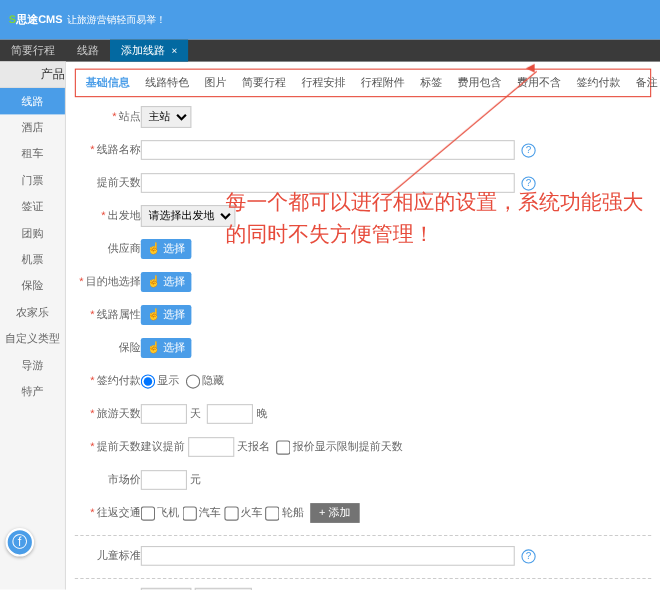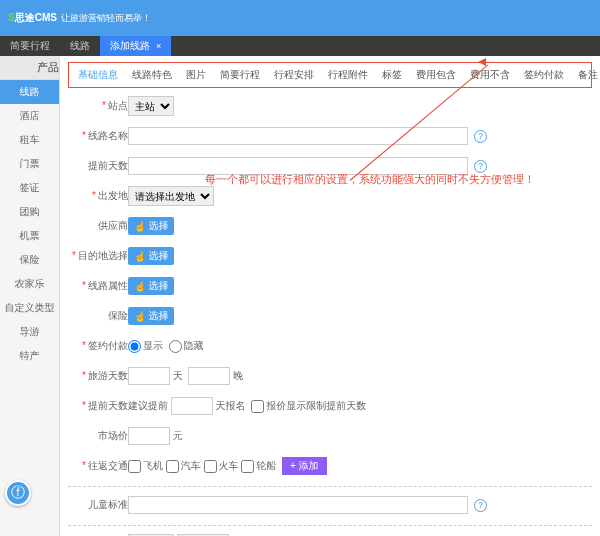--- a/index.html
+++ b/index.html
@@ -3,43 +3,43 @@
 <meta charset="utf-8">
 <style>
 *{margin:0;padding:0;box-sizing:border-box;font-family:"Microsoft YaHei",Arial,sans-serif;font-size:10px}
 body{background:#fff;width:600px;height:536px;overflow:hidden;position:relative}
 .header{background:#4a9de8;color:#fff;height:36px;display:flex;align-items:center;padding:0 8px}
 .logo{font-size:11px;font-weight:bold}
 .logo-s{color:#7fd43a}
 .slogan{font-size:9px;margin-left:4px}
 .top-tabs{background:#3a3a3a;height:20px;display:flex;align-items:center}
 .top-tab{color:#ccc;padding:0 10px;height:100%;display:flex;align-items:center;font-size:10px;cursor:pointer}
-.top-tab.active{background:#3b82f6;color:#fff}
+.top-tab.active{background:#0369a1;color:#fff}
 .top-tab .x{margin-left:6px;font-size:9px}
 .main{display:flex;height:498px}
 .sidebar{width:60px;background:#f5f5f5;border-right:1px solid #ddd}
 .side-head{background:#e8e8e8;color:#333;font-size:11px;padding:4px 0;text-align:right;border-bottom:1px solid #ddd}
 .side-item{color:#666;font-size:10px;padding:5px 0;text-align:center;cursor:pointer}
 .side-item.active{background:#4a9de8;color:#fff}
 .content{flex:1;padding:6px 8px;overflow-y:auto}
 .sub-tabs{border:1px solid #e74c3c;display:flex;padding:2px;margin-bottom:8px}
 .sub-tab{color:#555;font-size:10px;padding:3px 7px;cursor:pointer;white-space:nowrap}
-.sub-tab.active{color:#4a9de8;font-weight:normal}
+.sub-tab.active{color:#4a9de8;font-weight:bold}
 .row{display:flex;align-items:center;margin-bottom:10px;min-height:20px}
 .lbl{width:60px;text-align:right;color:#666;font-size:10px;margin-right:0}
 .lbl.req::before{content:"*";color:#e74c3c;margin-right:2px}
 .inp{border:1px solid #ccc;height:18px;padding:0 4px;font-size:10px}
 .inp.long{width:340px}
 .inp.short{width:42px}
 .sel{border:1px solid #ccc;height:20px;font-size:10px;padding:0 2px}
 .btn-sel{background:#4a9de8;color:#fff;border:none;padding:2px 6px;font-size:9px;cursor:pointer;display:inline-flex;align-items:center;gap:2px;border-radius:2px}
-.btn-add{background:#8b5cf6;color:#fff;border:none;padding:2px 8px;font-size:10px;cursor:pointer}
+.btn-add{background:#737373;color:#fff;border:none;padding:2px 8px;font-size:10px;cursor:pointer}
 .help{display:inline-flex;width:13px;height:13px;border:1px solid #4a9de8;color:#4a9de8;border-radius:50%;align-items:center;justify-content:center;font-size:9px;margin-left:6px}
 .radio{margin-right:2px}
-.annotation{position:absolute;left:205px;top:171px;color:#e74c3c;font-size:11px;width:385px;line-height:1.5}
+.annotation{position:absolute;left:205px;top:171px;color:#e74c3c;font-size:19px;width:385px;line-height:1.5}
 .arrow-line{position:absolute;border-top:1px solid #e74c3c;transform-origin:left center}
 .arrow-head{position:absolute;width:0;height:0;border-right:8px solid #e74c3c;border-top:4px solid transparent;border-bottom:4px solid transparent}
 .divider{border-top:1px dashed #ccc;margin:8px 0}
 .float-btn{position:absolute;left:5px;bottom:30px;width:26px;height:26px;background:#4a9de8;border-radius:50%;display:flex;align-items:center;justify-content:center;color:#fff;font-size:14px;border:2px solid #fff;box-shadow:0 1px 3px rgba(0,0,0,.3)}
 .hand{font-size:10px}
 .txt{color:#666;font-size:10px}
 .cb{margin-right:2px}
 </style>
 </head>
 <body>

